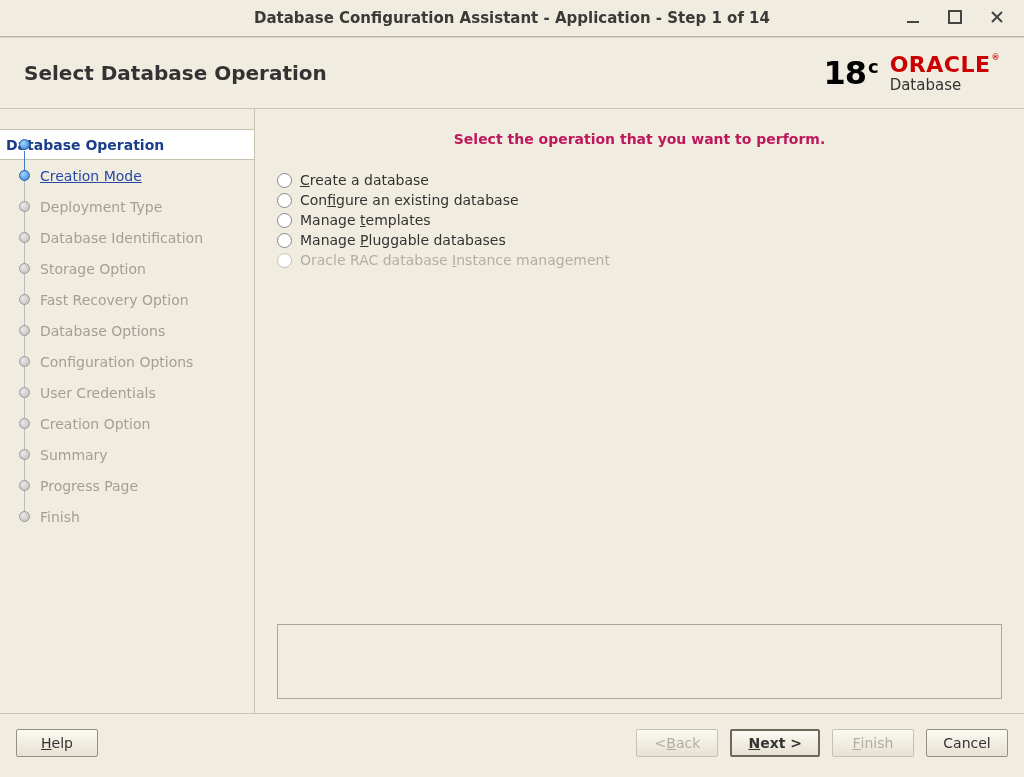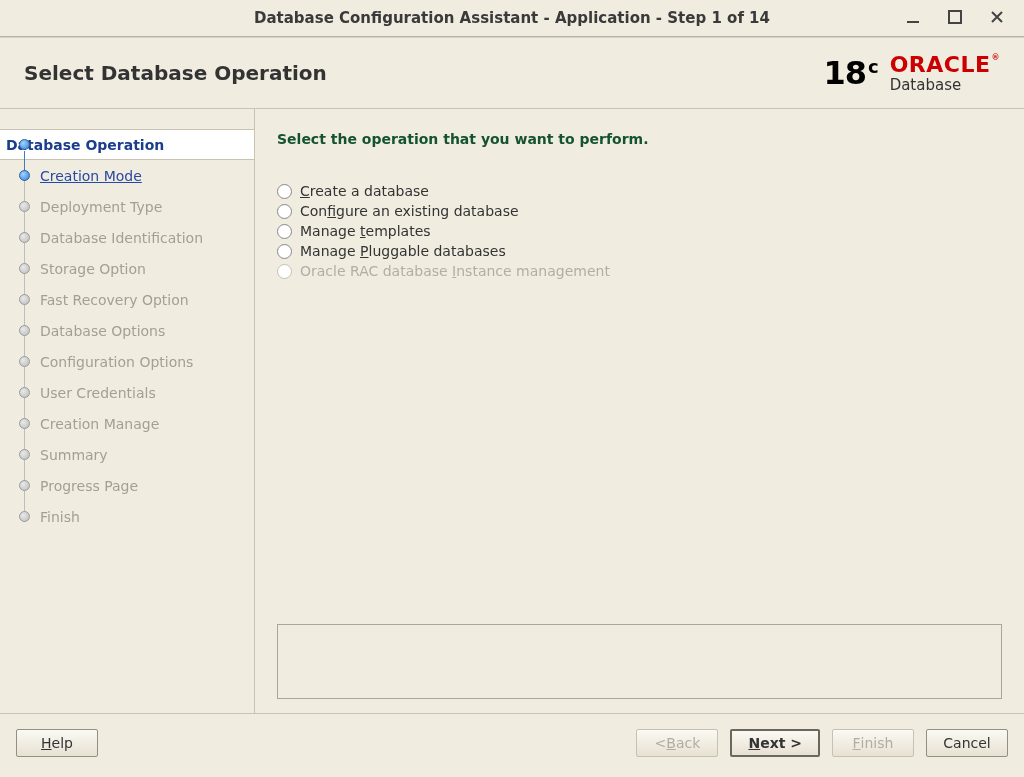--- a/index.html
+++ b/index.html
@@ -166,22 +166,23 @@
 
   .main {
     flex: 1;
     padding: 22px 22px 14px 22px;
     display: flex;
     flex-direction: column;
   }
   .instruction {
     font-size: 14px;
     font-weight: bold;
-    color: #14532d;
-    margin-bottom: 36px;
+    color: #be185d;
+    margin-bottom: 25px;
+    text-align: center;
   }
   .options {
     display: flex;
     flex-direction: column;
     gap: 4px;
   }
   .radio-row {
     display: flex;
     align-items: center;
     gap: 8px;
@@ -359,21 +360,21 @@
 
       <div class="step disabled">
         <span class="dot"></span>
         <span class="connector gray"></span>
         <span class="label">User Credentials</span>
       </div>
 
       <div class="step disabled">
         <span class="dot"></span>
         <span class="connector gray"></span>
-        <span class="label">Creation Manage</span>
+        <span class="label">Creation Option</span>
       </div>
 
       <div class="step disabled">
         <span class="dot"></span>
         <span class="connector gray"></span>
         <span class="label">Summary</span>
       </div>
 
       <div class="step disabled">
         <span class="dot"></span>

